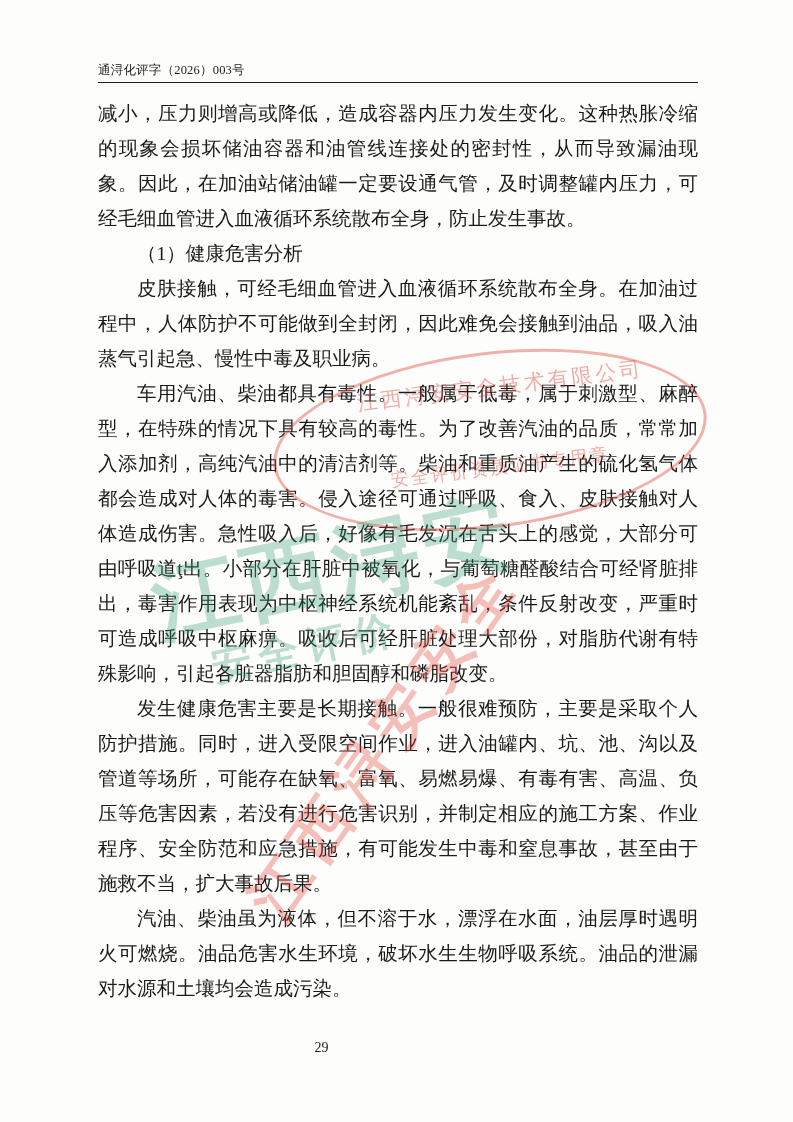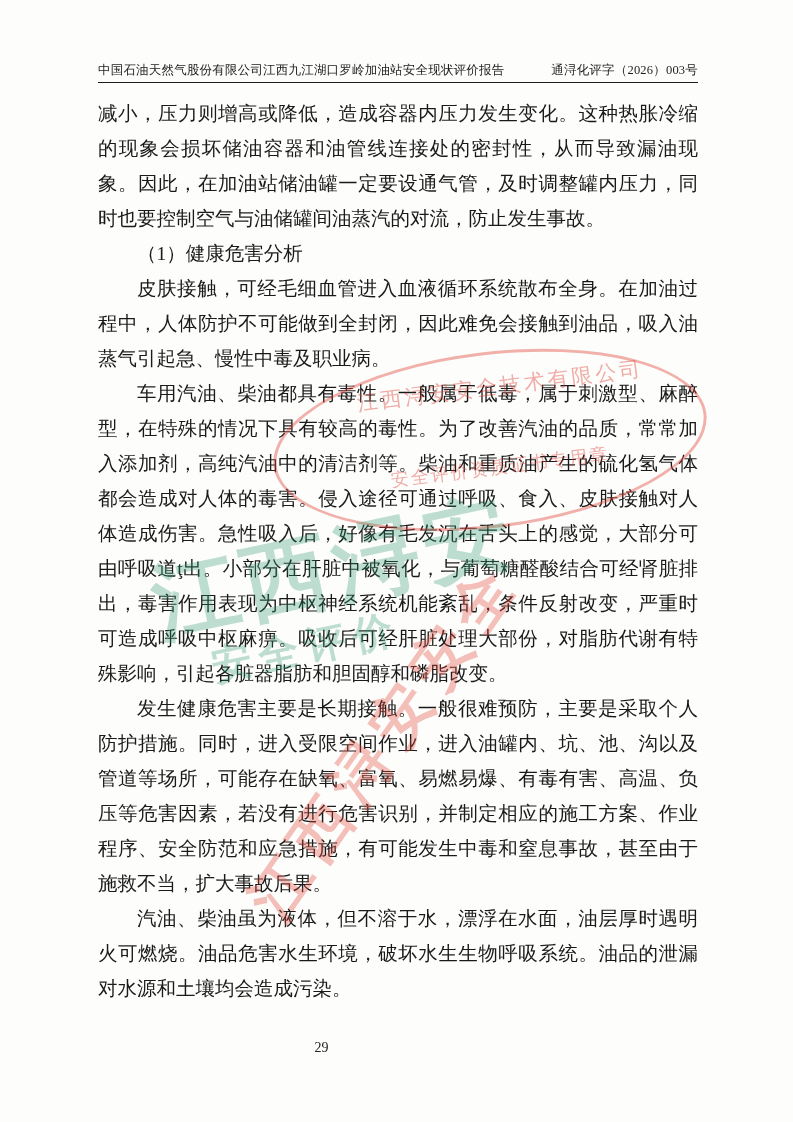--- a/index.html
+++ b/index.html
@@ -149,27 +149,26 @@
     transform: rotate(-55deg);
     white-space: nowrap;
   }
 </style>
 </head>
 <body>
 
 <div class="page">
 
   <div class="header">
-    <span class="header-left">中国石油天然气股份有限公司江西九江湖口罗岭加油站安全现状评价报告</span>
     <span class="header-right">通浔化评字（2026）003号</span>
   </div>
   <div class="header-rule"></div>
 
   <div class="content">
-    <p>减小，压力则增高或降低，造成容器内压力发生变化。这种热胀冷缩的现象会损坏储油容器和油管线连接处的密封性，从而导致漏油现象。因此，在加油站储油罐一定要设通气管，及时调整罐内压力，同时也要控制空气与油储罐间油蒸汽的对流，防止发生事故。</p>
+    <p>减小，压力则增高或降低，造成容器内压力发生变化。这种热胀冷缩的现象会损坏储油容器和油管线连接处的密封性，从而导致漏油现象。因此，在加油站储油罐一定要设通气管，及时调整罐内压力，可经毛细血管进入血液循环系统散布全身，防止发生事故。</p>
     <p class="indent">（1）健康危害分析</p>
     <p class="indent">皮肤接触，可经毛细血管进入血液循环系统散布全身。在加油过程中，人体防护不可能做到全封闭，因此难免会接触到油品，吸入油蒸气引起急、慢性中毒及职业病。</p>
     <p class="indent">车用汽油、柴油都具有毒性。一般属于低毒，属于刺激型、麻醉型，在特殊的情况下具有较高的毒性。为了改善汽油的品质，常常加入添加剂，高纯汽油中的清洁剂等。柴油和重质油产生的硫化氢气体都会造成对人体的毒害。侵入途径可通过呼吸、食入、皮肤接触对人体造成伤害。急性吸入后，好像有毛发沉在舌头上的感觉，大部分可由呼吸道ţ出。小部分在肝脏中被氧化，与葡萄糖醛酸结合可经肾脏排出，毒害作用表现为中枢神经系统机能紊乱，条件反射改变，严重时可造成呼吸中枢麻痹。吸收后可经肝脏处理大部份，对脂肪代谢有特殊影响，引起各脏器脂肪和胆固醇和磷脂改变。</p>
     <p class="indent">发生健康危害主要是长期接触。一般很难预防，主要是采取个人防护措施。同时，进入受限空间作业，进入油罐内、坑、池、沟以及管道等场所，可能存在缺氧、富氧、易燃易爆、有毒有害、高温、负压等危害因素，若没有进行危害识别，并制定相应的施工方案、作业程序、安全防范和应急措施，有可能发生中毒和窒息事故，甚至由于施救不当，扩大事故后果。</p>
     <p class="indent">汽油、柴油虽为液体，但不溶于水，漂浮在水面，油层厚时遇明火可燃烧。油品危害水生环境，破坏水生生物呼吸系统。油品的泄漏对水源和土壤均会造成污染。</p>
 
   </div>
 
   <div class="wm wm-red-ellipse"></div>
   <div class="wm wm-red-text-top">江西浔安安全技术有限公司</div>

